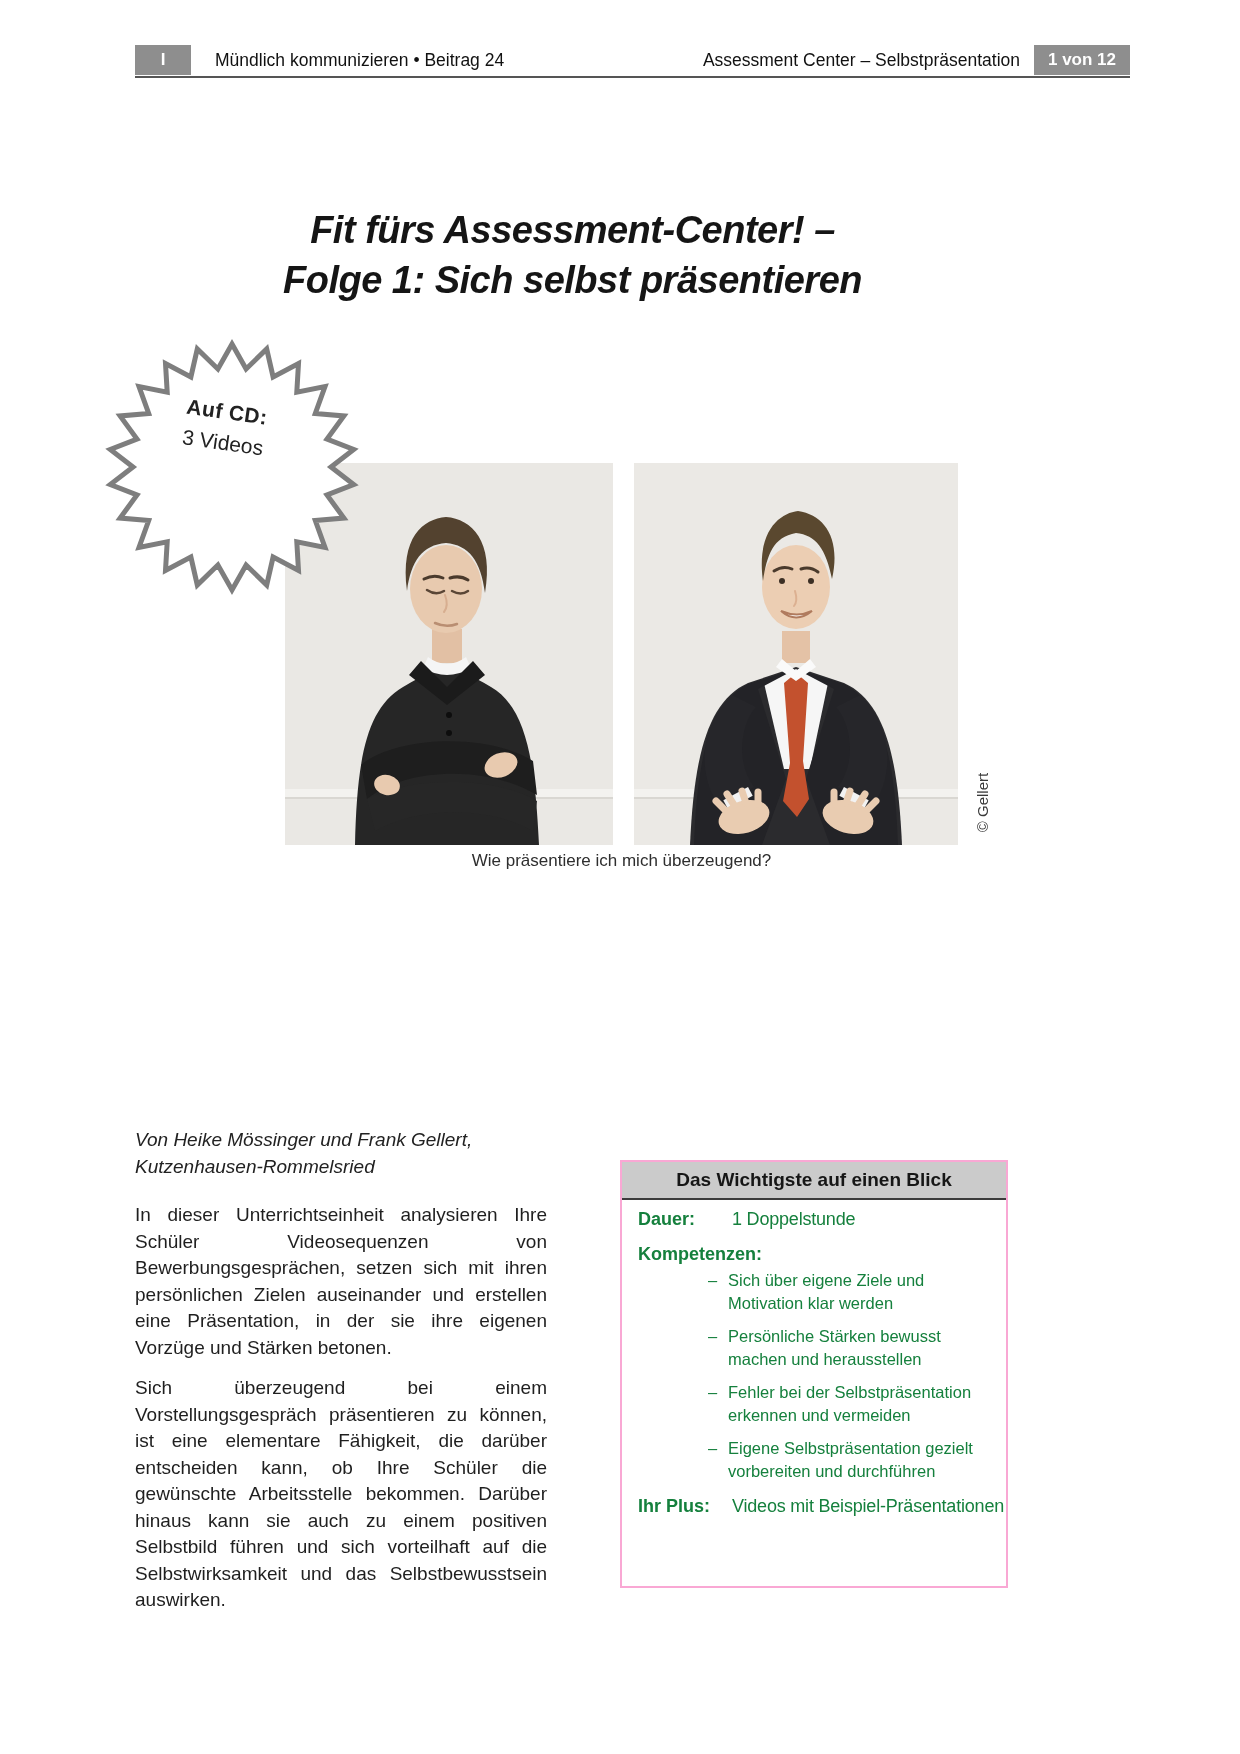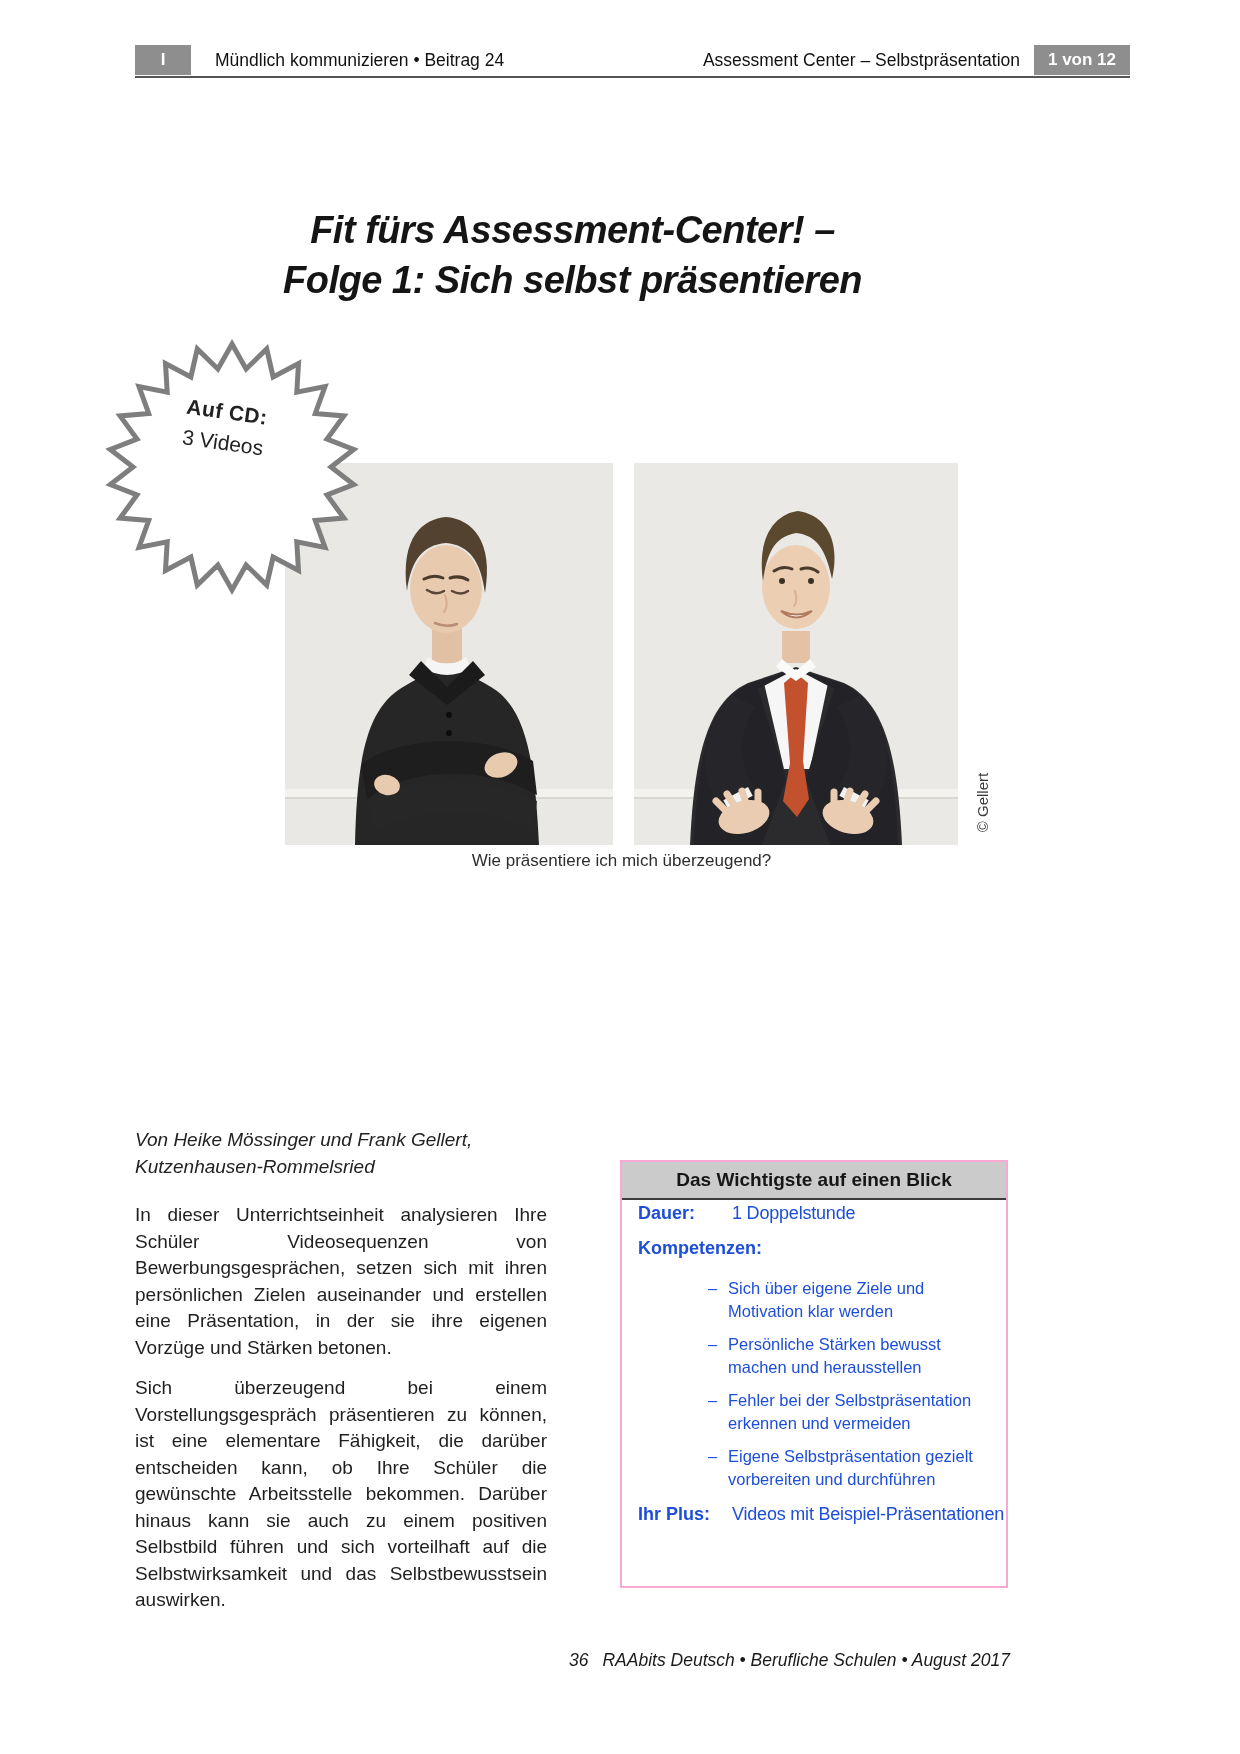--- a/index.html
+++ b/index.html
@@ -44,25 +44,25 @@
   .leftcol{position:absolute;left:135px;top:1194px;width:412px;font-size:19px;line-height:26.5px;
            text-align:justify;color:#1f1f1f;hyphens:auto;}
   .leftcol p{margin:8px 0 14px 0;}
 
   
   .infobox{position:absolute;left:620px;top:1160px;width:388px;height:428px;
            border:2px solid #f9a8d4;box-sizing:border-box;background:#fff;}
   .infobox .head{height:36px;background:#cbcbcb;border-bottom:2px solid #3c3c3c;
                  display:flex;align-items:center;justify-content:center;
                  font-weight:bold;font-size:19px;color:#161616;}
-  .infobox .body{padding:0 14px 0 16px;font-size:18px;color:#1d4ed8;}
+  .infobox .body{padding:6px 14px 0 16px;font-size:18px;color:#15803d;}
   .ib-row{display:flex;line-height:26px;margin-bottom:9px;}
   .ib-row .lbl{font-weight:bold;width:94px;flex:0 0 94px;}
   .ib-row .val{white-space:nowrap;letter-spacing:-0.2px;}
-  .ib-kom{font-weight:bold;line-height:26px;margin-bottom:16px;}
+  .ib-kom{font-weight:bold;line-height:26px;margin-bottom:2px;}
   .ib-list{margin:0 0 4px 70px;padding:0;list-style:none;font-size:16.5px;line-height:23px;}
   .ib-list li{display:flex;margin-bottom:10px;}
   .ib-list .dash{flex:0 0 20px;}
   .ib-list .itxt{flex:1;}
 
   
   .fuss{position:absolute;right:230px;top:1650px;font-style:italic;font-size:17.5px;color:#1a1a1a;}
   .fuss .pn{margin-right:14px;}
 </style>
 </head>
@@ -190,17 +190,14 @@
           <span class="itxt">Eigene Selbstpräsentation gezielt vorbereiten und durchführen</span>
         </li>
       </ul>
       <div class="ib-row">
         <span class="lbl">Ihr Plus:</span>
         <span class="val">Videos mit Beispiel-Präsentationen</span>
       </div>
     </div>
   </div>
 
-  <div class="fuss">
-    <span class="pn">36</span><span>RAAbits Deutsch • Berufliche Schulen • August 2017</span>
-  </div>
 
 </div>
 
 </body></html>

